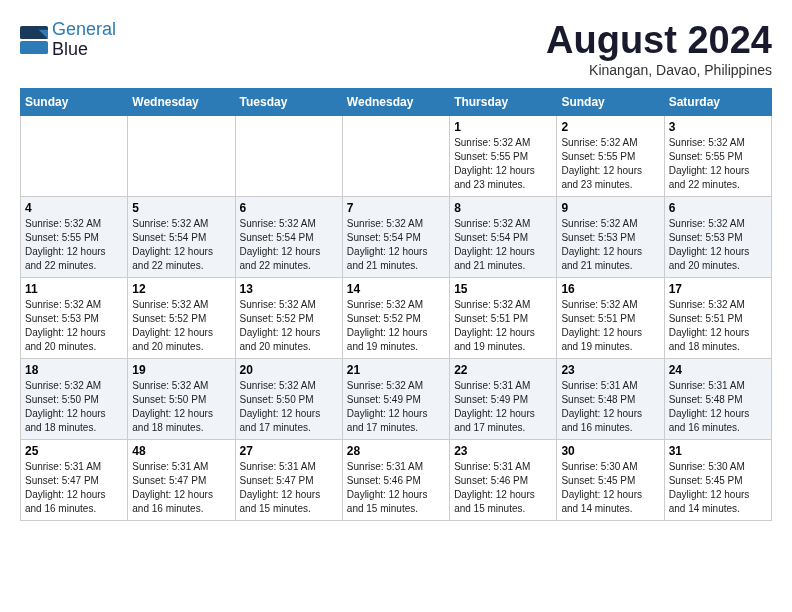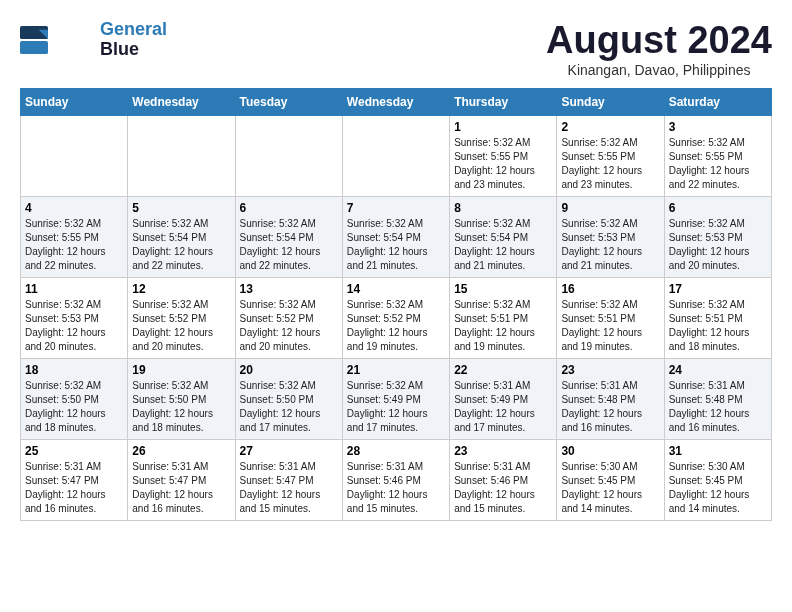--- a/index.html
+++ b/index.html
@@ -16,34 +16,33 @@
       align-items: flex-start;
       margin-bottom: 10px;
     }
     .logo {
       display: flex;
       align-items: center;
       gap: 4px;
     }
     .logo-text {
       font-size: 18px;
-      font-weight: bold;
+      font-weight: normal;
       color: #1a1a2e;
       line-height: 1.1;
-      margin-left: 48px;
     }
     .logo-text span {
       color: #2c7bb6;
     }
     .logo-icon {
       width: 28px;
       height: 28px;
     }
     .title-block {
-      text-align: center;
+      text-align: right;
     }
     .main-title {
       font-size: 38px;
       font-weight: bold;
       color: #1a1a2e;
       line-height: 1.1;
     }
     .subtitle {
       font-size: 14px;
       color: #333;
@@ -306,21 +305,21 @@
       </tr>
       <tr>
         <td>
           <span class="day-num">25</span>
           <div class="day-info" style="white-space: pre-line;">Sunrise: 5:31 AM
 Sunset: 5:47 PM
 Daylight: 12 hours
 and 16 minutes.</div>
         </td>
         <td>
-          <span class="day-num">26</span>
+          <span class="day-num">48</span>
           <div class="day-info" style="white-space: pre-line;">Sunrise: 5:31 AM
 Sunset: 5:47 PM
 Daylight: 12 hours
 and 16 minutes.</div>
         </td>
         <td>
           <span class="day-num">27</span>
           <div class="day-info" style="white-space: pre-line;">Sunrise: 5:31 AM
 Sunset: 5:47 PM
 Daylight: 12 hours

